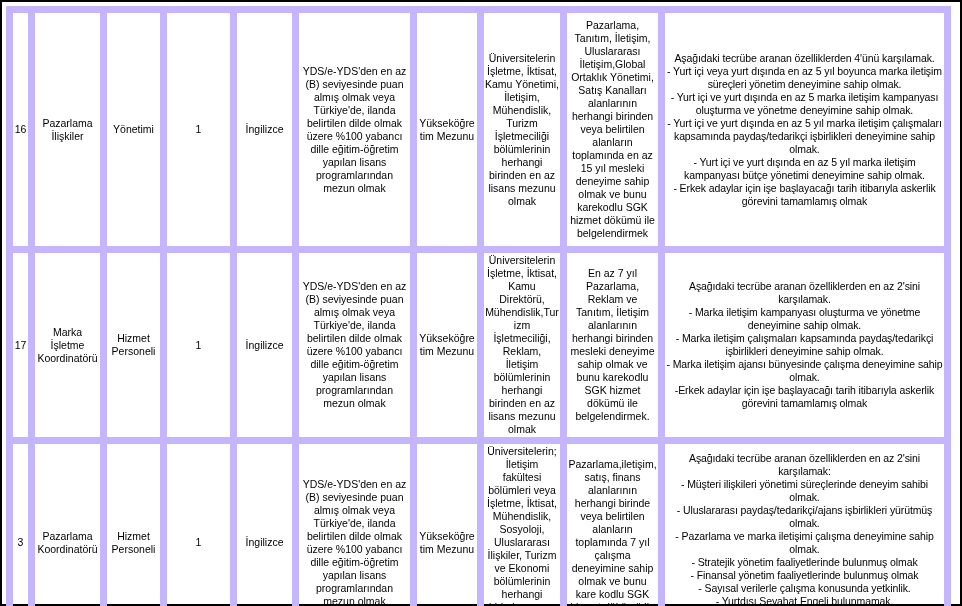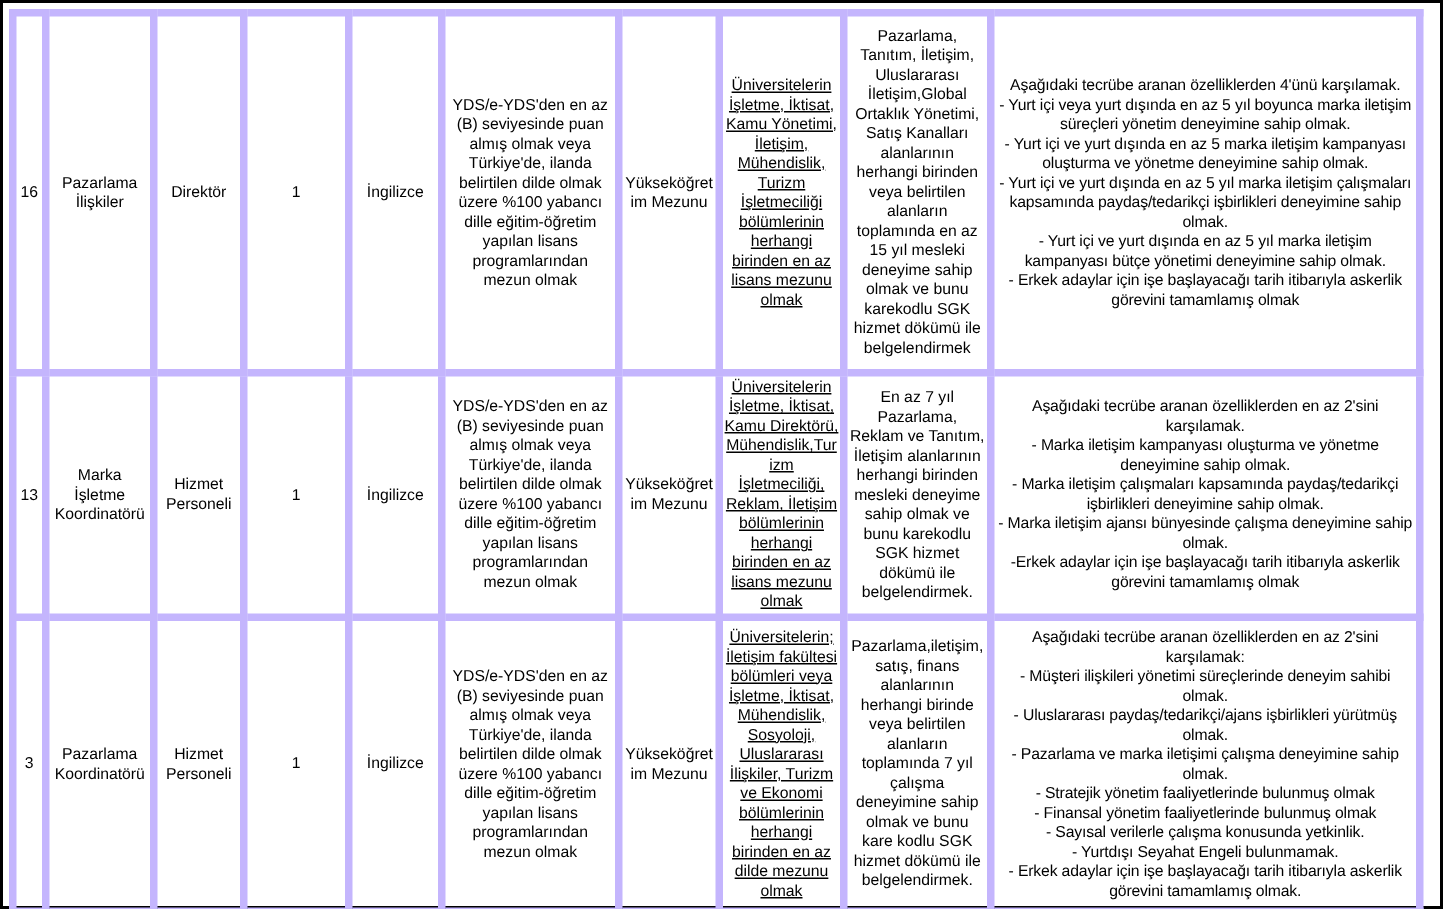--- a/index.html
+++ b/index.html
@@ -24,34 +24,34 @@
   }
   table.job-table {
     position: absolute;
     left: 6px;
     top: 6px;
     width: 938px;
     border-collapse: collapse;
     table-layout: fixed;
   }
   table.job-table td {
-    border: 5px solid #c4b5fd;
+    border: 7px solid #c4b5fd;
     font-size: 10.5px;
     line-height: 13px;
     text-align: center;
     vertical-align: middle;
     padding: 1px;
     overflow-wrap: break-word;
     overflow: hidden;
   }
   tr.row-12 { height: 240px; }
   tr.row-13 { height: 150px; }
   tr.row-14 { height: 196px; }
   td.col-exp { font-size: 10px; line-height: 13px; }
-  td.col-dept { font-size: 10.5px; text-decoration: underline; }
+  td.col-dept { font-size: 10.5px; }
   td.col-qual {
     text-align: left;
     white-space: pre-line;
     font-size: 10px;
     line-height: 14px;
     letter-spacing: -0.1px;
     padding: 1px 3px;
     margin-left: 33px;
   }
 </style>
@@ -72,37 +72,37 @@
       <col style="width:67px">
       <col style="width:83px">
       <col style="width:98px">
       <col style="width:286px">
     </colgroup>
     <tbody>
 
       <tr class="row-12">
         <td>16</td>
         <td>Pazarlama İlişkiler</td>
-        <td>Direktör</td>
+        <td>Yönetimi</td>
         <td>1</td>
         <td>İngilizce</td>
         <td>YDS/e-YDS'den en az (B) seviyesinde puan almış olmak veya Türkiye'de, ilanda belirtilen dilde olmak üzere %100 yabancı dille eğitim-öğretim yapılan lisans programlarından mezun olmak</td>
         <td>Yükseköğretim Mezunu</td>
         <td class="col-dept">Üniversitelerin İşletme, İktisat, Kamu Yönetimi, İletişim, Mühendislik, Turizm İşletmeciliği bölümlerinin herhangi birinden en az lisans mezunu olmak</td>
         <td class="col-exp">Pazarlama, Tanıtım, İletişim, Uluslararası İletişim,Global Ortaklık Yönetimi, Satış Kanalları alanlarının herhangi birinden veya belirtilen alanların toplamında en az 15 yıl mesleki deneyime sahip olmak ve bunu karekodlu SGK hizmet dökümü ile belgelendirmek</td>
         <td class="col-qual">Aşağıdaki tecrübe aranan özelliklerden 4'ünü karşılamak.
 - Yurt içi veya yurt dışında en az 5 yıl boyunca marka iletişim süreçleri yönetim deneyimine sahip olmak.
 - Yurt içi ve yurt dışında en az 5 marka iletişim kampanyası oluşturma ve yönetme deneyimine sahip olmak.
 - Yurt içi ve yurt dışında en az 5 yıl marka iletişim çalışmaları kapsamında paydaş/tedarikçi işbirlikleri deneyimine sahip olmak.
 - Yurt içi ve yurt dışında en az 5 yıl marka iletişim kampanyası bütçe yönetimi deneyimine sahip olmak.
 - Erkek adaylar için işe başlayacağı tarih itibarıyla askerlik görevini tamamlamış olmak</td>
       </tr>
 
       <tr class="row-13">
-        <td>13</td>
+        <td>17</td>
         <td>Marka İşletme Koordinatörü</td>
         <td>Hizmet Personeli</td>
         <td>1</td>
         <td>İngilizce</td>
         <td>YDS/e-YDS'den en az (B) seviyesinde puan almış olmak veya Türkiye'de, ilanda belirtilen dilde olmak üzere %100 yabancı dille eğitim-öğretim yapılan lisans programlarından mezun olmak</td>
         <td>Yükseköğretim Mezunu</td>
         <td class="col-dept">Üniversitelerin İşletme, İktisat, Kamu Direktörü, Mühendislik,Turizm İşletmeciliği, Reklam, İletişim bölümlerinin herhangi birinden en az lisans mezunu olmak</td>
         <td class="col-exp">En az 7 yıl Pazarlama, Reklam ve Tanıtım, İletişim alanlarının herhangi birinden mesleki deneyime sahip olmak ve bunu karekodlu SGK hizmet dökümü ile belgelendirmek.</td>
         <td class="col-qual">Aşağıdaki tecrübe aranan özelliklerden en az 2'sini karşılamak.
 - Marka iletişim kampanyası oluşturma ve yönetme deneyimine sahip olmak.

